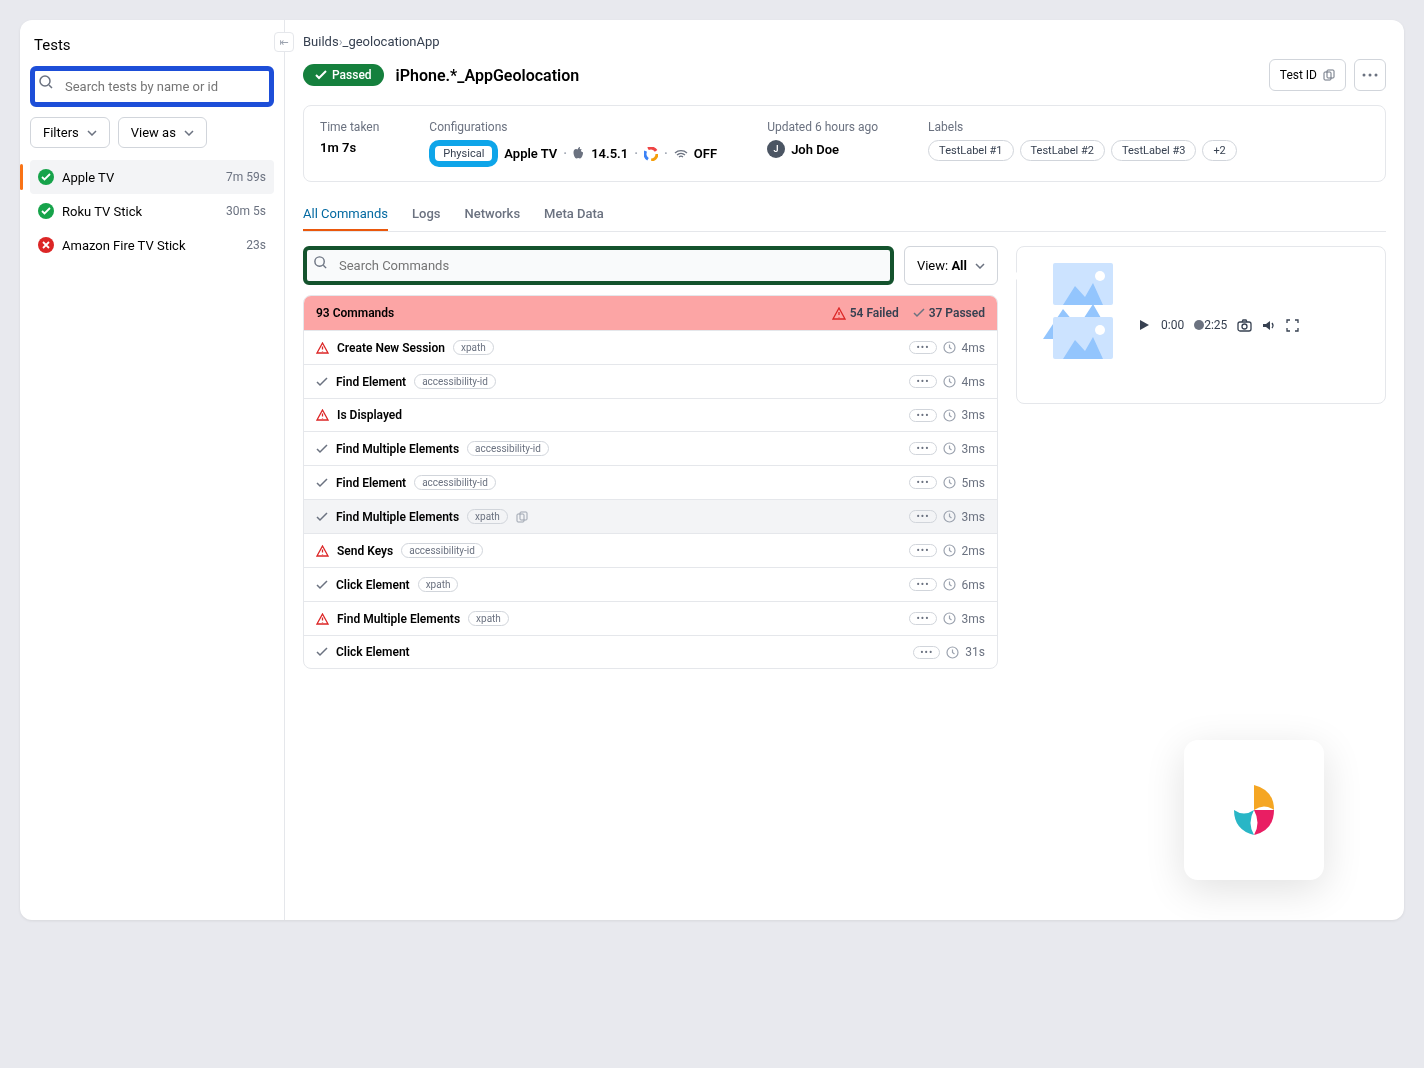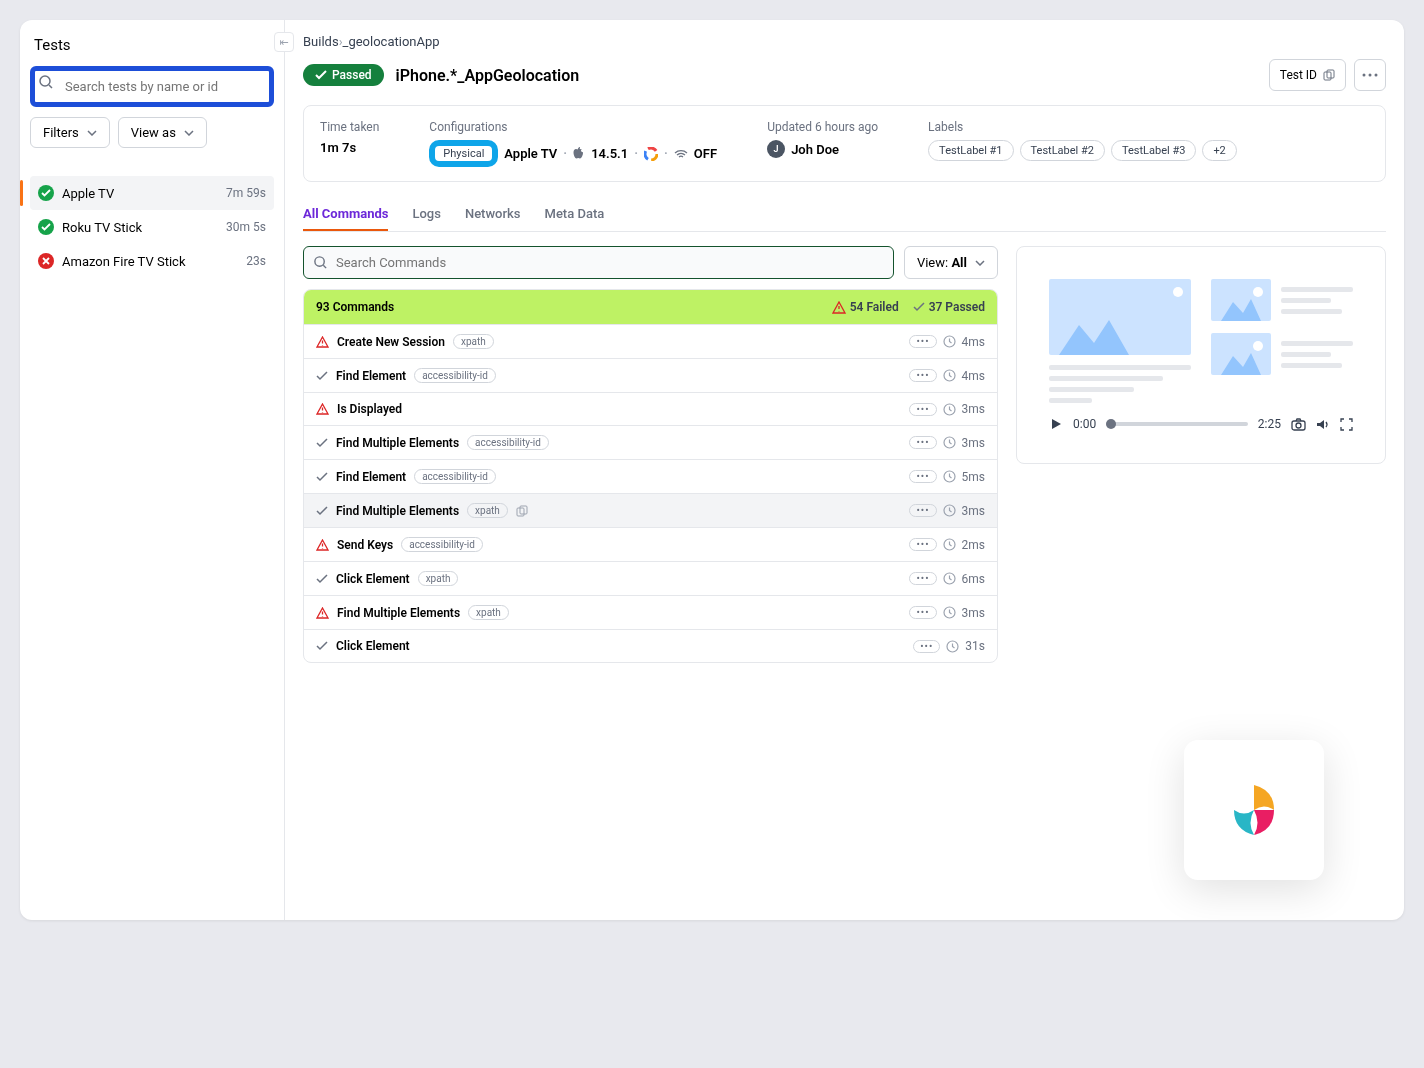--- a/index.html
+++ b/index.html
@@ -8,21 +8,21 @@
 .topbar{display:flex;align-items:center;padding:10px 16px;border-bottom:1px solid #e5e7eb;gap:12px}
 .menu-btn{width:32px;height:32px;border:1px solid #d1d5db;border-radius:6px;background:#fff;display:flex;align-items:center;justify-content:center;cursor:pointer}
 .logo{width:26px;height:26px}
 .breadcrumb-top{font-size:14px;font-weight:600;color:#111827}
 .main{display:flex;flex:1;overflow:hidden}
 .sidebar{width:265px;border-right:1px solid #e5e7eb;padding:16px 10px;position:relative}
 .sidebar h3{font-size:15px;font-weight:400;margin-bottom:12px;padding-left:4px}
 .search-box{position:relative;margin-bottom:10px}
 .search-box input{width:100%;padding:8px 10px 8px 30px;border:5px solid #1d4ed8;border-radius:6px;font-size:13px}
 .search-box svg{position:absolute;left:8px;top:8px}
-.filter-row{display:flex;gap:8px;margin-bottom:28px}
+.filter-row{display:flex;gap:8px;margin-bottom:12px}
 .pill-btn{padding:7px 12px;border:1px solid #d1d5db;border-radius:6px;background:#fff;font-size:13px;display:flex;align-items:center;gap:8px;cursor:pointer}
 .test-list{display:flex;flex-direction:column}
 .test-item{display:flex;align-items:center;padding:9px 8px;cursor:pointer;border-radius:4px;font-size:13px;gap:8px}
 .test-item.active{background:#f3f4f6;position:relative}
 .test-item.active::before{content:"";position:absolute;left:-10px;top:4px;bottom:4px;width:3px;background:#f97316;border-radius:2px}
 .test-item .time{margin-left:auto;color:#6b7280;font-size:12px}
 .status-icon{width:16px;height:16px;border-radius:50%;display:flex;align-items:center;justify-content:center;flex-shrink:0}
 .status-pass{background:#16a34a}
 .status-fail{background:#dc2626}
 .collapse-handle{position:absolute;right:-10px;top:12px;width:20px;height:20px;background:#fff;border:1px solid #e5e7eb;border-radius:4px;display:flex;align-items:center;justify-content:center;cursor:pointer;color:#9ca3af;font-size:11px}
@@ -38,41 +38,41 @@
 .info-card{border:1px solid #e5e7eb;border-radius:8px;padding:14px 16px;display:flex;gap:50px;margin-bottom:16px}
 .info-col{display:flex;flex-direction:column;gap:6px}
 .info-label{font-size:12px;color:#6b7280}
 .info-val{font-size:13px;font-weight:600;display:flex;align-items:center;gap:6px}
 .chip{border:6px solid #0ea5e9;border-radius:10px;padding:1px 8px;font-size:11px;font-weight:400;color:#374151}
 .dot{color:#9ca3af}
 .labels{display:flex;gap:6px;flex-wrap:wrap}
 .label-chip{border:1px solid #d1d5db;border-radius:12px;padding:3px 10px;font-size:11px;color:#374151}
 .tabs{display:flex;gap:24px;border-bottom:1px solid #e5e7eb;margin-bottom:14px}
 .tab{padding:8px 0;font-size:13px;color:#6b7280;cursor:pointer;font-weight:500}
-.tab.active{color:#6d28d9;border-bottom:2px solid #ea580c;font-weight:700}
+.tab.active{color:#0369a1;border-bottom:2px solid #ea580c;font-weight:400}
 .body-row{display:flex;gap:18px}
 .cmd-col{flex:1}
 .cmd-search-row{display:flex;gap:10px;margin-bottom:10px}
 .cmd-search{flex:1;position:relative}
-.cmd-search input{width:100%;padding:8px 10px 8px 32px;border:1px solid #14532d;border-radius:6px;font-size:13px;background:#f9fafb}
+.cmd-search input{width:100%;padding:8px 10px 8px 32px;border:4px solid #14532d;border-radius:6px;font-size:13px;background:#f9fafb}
 .cmd-search svg{position:absolute;left:10px;top:9px}
 .cmd-table{border:1px solid #e5e7eb;border-radius:8px;overflow:hidden}
-.cmd-header{background:#bef264;padding:10px 12px;display:flex;align-items:center;font-size:12px;font-weight:600}
+.cmd-header{background:#fca5a5;padding:10px 12px;display:flex;align-items:center;font-size:12px;font-weight:600}
 .cmd-header .right{margin-left:auto;display:flex;gap:14px}
 .fail-txt{color:#374151;display:flex;align-items:center;gap:4px}
 .pass-txt{color:#374151;display:flex;align-items:center;gap:4px}
 .cmd-row{padding:9px 12px;display:flex;align-items:center;border-top:1px solid #e5e7eb;font-size:12px;gap:8px}
 .cmd-row.hover{background:#f3f4f6}
 .cmd-name{font-weight:600}
 .locator-chip{border:1px solid #d1d5db;border-radius:10px;padding:1px 7px;font-size:10px;color:#6b7280}
 .more-chip{border:1px solid #d1d5db;border-radius:10px;padding:0 6px;font-size:10px;color:#6b7280;letter-spacing:1px}
 .cmd-right{margin-left:auto;display:flex;align-items:center;gap:6px;color:#6b7280}
 .copy-ic{color:#9ca3af}
 .video-col{width:370px}
-.video-box{border:1px solid #e5e7eb;border-radius:8px;padding:32px;display:flex;flex-direction:column;gap:14px}
+.video-box{border:1px solid #e5e7eb;border-radius:8px;padding:16px;display:flex;flex-direction:row;gap:14px}
 .thumbs{display:flex;gap:20px}
 .thumb-big{flex:1}
 .thumb-img{background:#cce3ff;height:76px;border-radius:2px;position:relative;margin-bottom:10px}
 .thumb-img::after{content:"";position:absolute;right:8px;top:8px;width:10px;height:10px;background:#fff;border-radius:50%}
 .mountain{position:absolute;bottom:0;left:10px}
 .lines{display:flex;flex-direction:column;gap:6px}
 .line{height:5px;background:#e5e7eb;border-radius:2px}
 .thumb-small-col{flex:1;display:flex;flex-direction:column;gap:12px}
 .thumb-small{display:flex;gap:10px}
 .thumb-small .thumb-img{width:60px;height:42px;margin:0}

